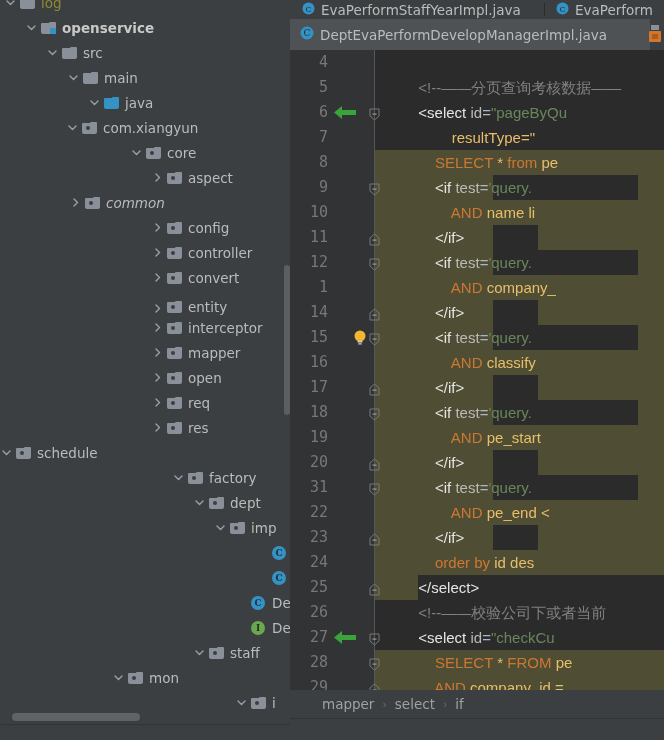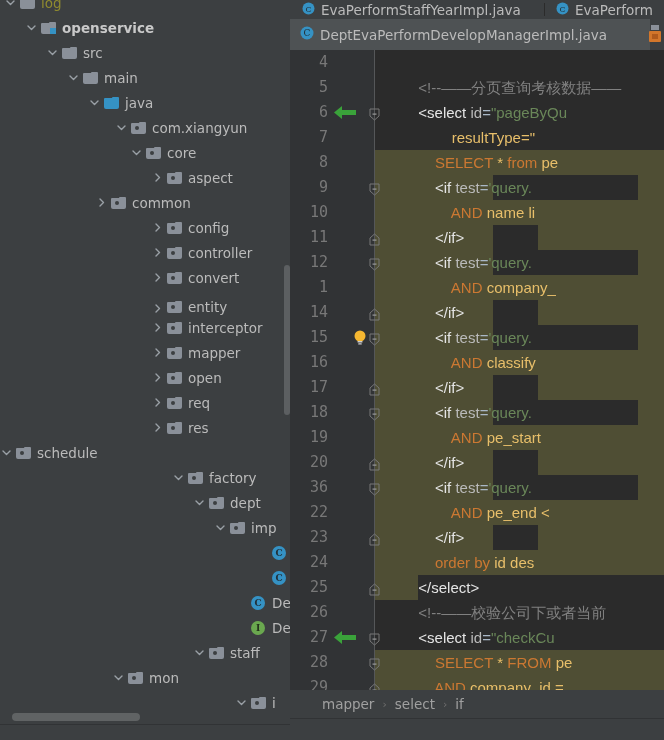--- a/index.html
+++ b/index.html
@@ -267,21 +267,21 @@
             </svg>
           </span>
           <span class="ficon">
             <span class="folder-shape blue plain">
               <span class="tab"></span>
               <span class="body"></span>
             </span>
           </span>
           <span class="tlabel">java</span>
         </div>
-        <div class="tree-row" style="padding-left: 115px;">
+        <div class="tree-row" style="padding-left: 66px;">
           <span class="twisty">
             <svg width="13" height="13" viewBox="0 0 13 13">
               <path d="M3 5 L6.5 8.5 L10 5" fill="none" stroke="#9aa0a6" stroke-width="1.4" stroke-linecap="round" stroke-linejoin="round"></path>
             </svg>
           </span>
           <span class="ficon">
             <span class="folder-shape">
               <span class="tab"></span>
               <span class="body"></span>
               <span class="dot"></span>
@@ -312,21 +312,21 @@
           </span>
           <span class="ficon">
             <span class="folder-shape">
               <span class="tab"></span>
               <span class="body"></span>
               <span class="dot"></span>
             </span>
           </span>
           <span class="tlabel">aspect</span>
         </div>
-        <div class="tree-row" style="padding-left: 95px;">
+        <div class="tree-row" style="padding-left: 69px; font-style: italic;">
           <span class="twisty">
             <svg width="13" height="13" viewBox="0 0 13 13">
               <path d="M5 3 L8.5 6.5 L5 10" fill="none" stroke="#9aa0a6" stroke-width="1.4" stroke-linecap="round" stroke-linejoin="round"></path>
             </svg>
           </span>
           <span class="ficon">
             <span class="folder-shape">
               <span class="tab"></span>
               <span class="body"></span>
               <span class="dot"></span>
@@ -703,21 +703,21 @@
               </svg></div><div class="codetext">            <span class="c-tag">&lt;/if&gt;</span></div></div>
           <div class="crow"><div class="gutter-bg"></div><div class="olive" style="left: 85px; right: 0px;"></div><div class="darkband" style="left: 203.24px; width: 144.32px;"></div><div class="lineno">18</div><div class="foldline"></div><div class="foldmark"><svg width="15" height="15" viewBox="0 0 15 15">
                 <path d="M3 2 H12 V9 L7.5 13 L3 9 Z" fill="none" stroke="#787878" stroke-width="1"></path>
                 <rect x="5.5" y="6.5" width="4" height="1.2" fill="#9a9a9a"></rect>
               </svg></div><div class="codetext">            <span class="c-tag">&lt;if</span> <span class="c-attr">test<span class="c-plain">=</span></span><span class="c-str">'query.</span></div></div>
           <div class="crow"><div class="gutter-bg"></div><div class="olive" style="left: 85px; right: 0px;"></div><div class="lineno">19</div><div class="foldline"></div><div class="codetext">                <span class="c-sqlkw"></span><span class="c-kw">AND</span><span class="c-sqlkw"> pe_start</span></div></div>
           <div class="crow"><div class="gutter-bg"></div><div class="olive" style="left: 85px; right: 0px;"></div><div class="darkband" style="left: 203.24px; width: 45.1px;"></div><div class="lineno">20</div><div class="foldline"></div><div class="foldmark"><svg width="15" height="15" viewBox="0 0 15 15">
                 <path d="M3 13 H12 V6 L7.5 2 L3 6 Z" fill="none" stroke="#787878" stroke-width="1"></path>
                 <rect x="5.5" y="7.5" width="4" height="1.2" fill="#9a9a9a"></rect>
               </svg></div><div class="codetext">            <span class="c-tag">&lt;/if&gt;</span></div></div>
-          <div class="crow"><div class="gutter-bg"></div><div class="olive" style="left: 85px; right: 0px;"></div><div class="darkband" style="left: 203.24px; width: 144.32px;"></div><div class="lineno">36</div><div class="foldline"></div><div class="foldmark"><svg width="15" height="15" viewBox="0 0 15 15">
+          <div class="crow"><div class="gutter-bg"></div><div class="olive" style="left: 85px; right: 0px;"></div><div class="darkband" style="left: 203.24px; width: 144.32px;"></div><div class="lineno">31</div><div class="foldline"></div><div class="foldmark"><svg width="15" height="15" viewBox="0 0 15 15">
                 <path d="M3 2 H12 V9 L7.5 13 L3 9 Z" fill="none" stroke="#787878" stroke-width="1"></path>
                 <rect x="5.5" y="6.5" width="4" height="1.2" fill="#9a9a9a"></rect>
               </svg></div><div class="codetext">            <span class="c-tag">&lt;if</span> <span class="c-attr">test<span class="c-plain">=</span></span><span class="c-str">'query.</span></div></div>
           <div class="crow"><div class="gutter-bg"></div><div class="olive" style="left: 85px; right: 0px;"></div><div class="lineno">22</div><div class="foldline"></div><div class="codetext">                <span class="c-sqlkw"></span><span class="c-kw">AND</span><span class="c-sqlkw"> pe_end &lt;</span></div></div>
           <div class="crow"><div class="gutter-bg"></div><div class="olive" style="left: 85px; right: 0px;"></div><div class="darkband" style="left: 203.24px; width: 45.1px;"></div><div class="lineno">23</div><div class="foldline"></div><div class="foldmark"><svg width="15" height="15" viewBox="0 0 15 15">
                 <path d="M3 13 H12 V6 L7.5 2 L3 6 Z" fill="none" stroke="#787878" stroke-width="1"></path>
                 <rect x="5.5" y="7.5" width="4" height="1.2" fill="#9a9a9a"></rect>
               </svg></div><div class="codetext">            <span class="c-tag">&lt;/if&gt;</span></div></div>
           <div class="crow"><div class="gutter-bg"></div><div class="olive" style="left: 85px; right: 0px;"></div><div class="lineno">24</div><div class="foldline"></div><div class="codetext">            <span class="c-sqlkw"></span><span class="c-kw">order</span><span class="c-sqlkw"> </span><span class="c-kw">by</span><span class="c-sqlkw"> id des</span></div></div>
           <div class="crow"><div class="gutter-bg"></div><div class="olive" style="left: 85px; width: 43px;"></div><div class="lineno">25</div><div class="foldline"></div><div class="foldmark"><svg width="15" height="15" viewBox="0 0 15 15">

